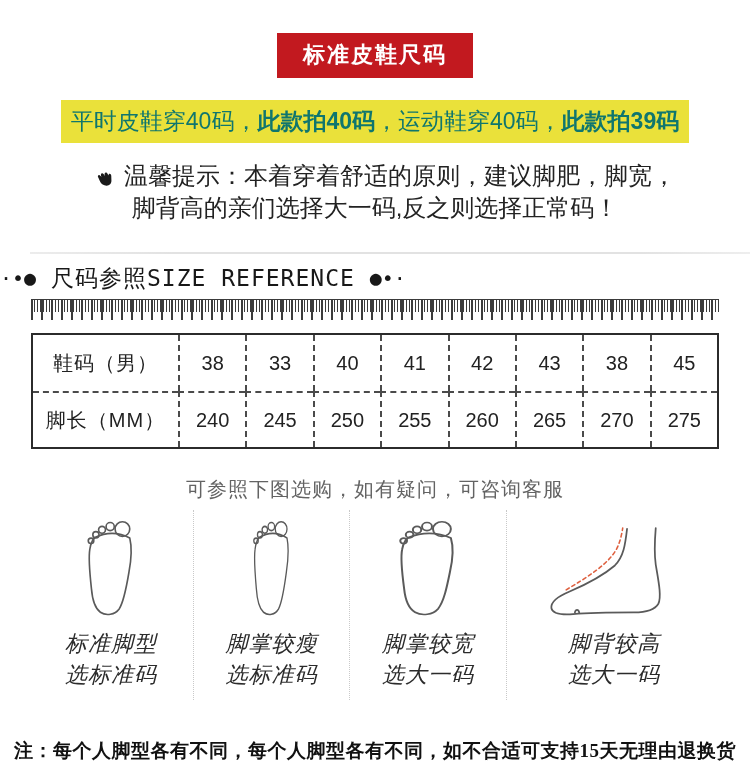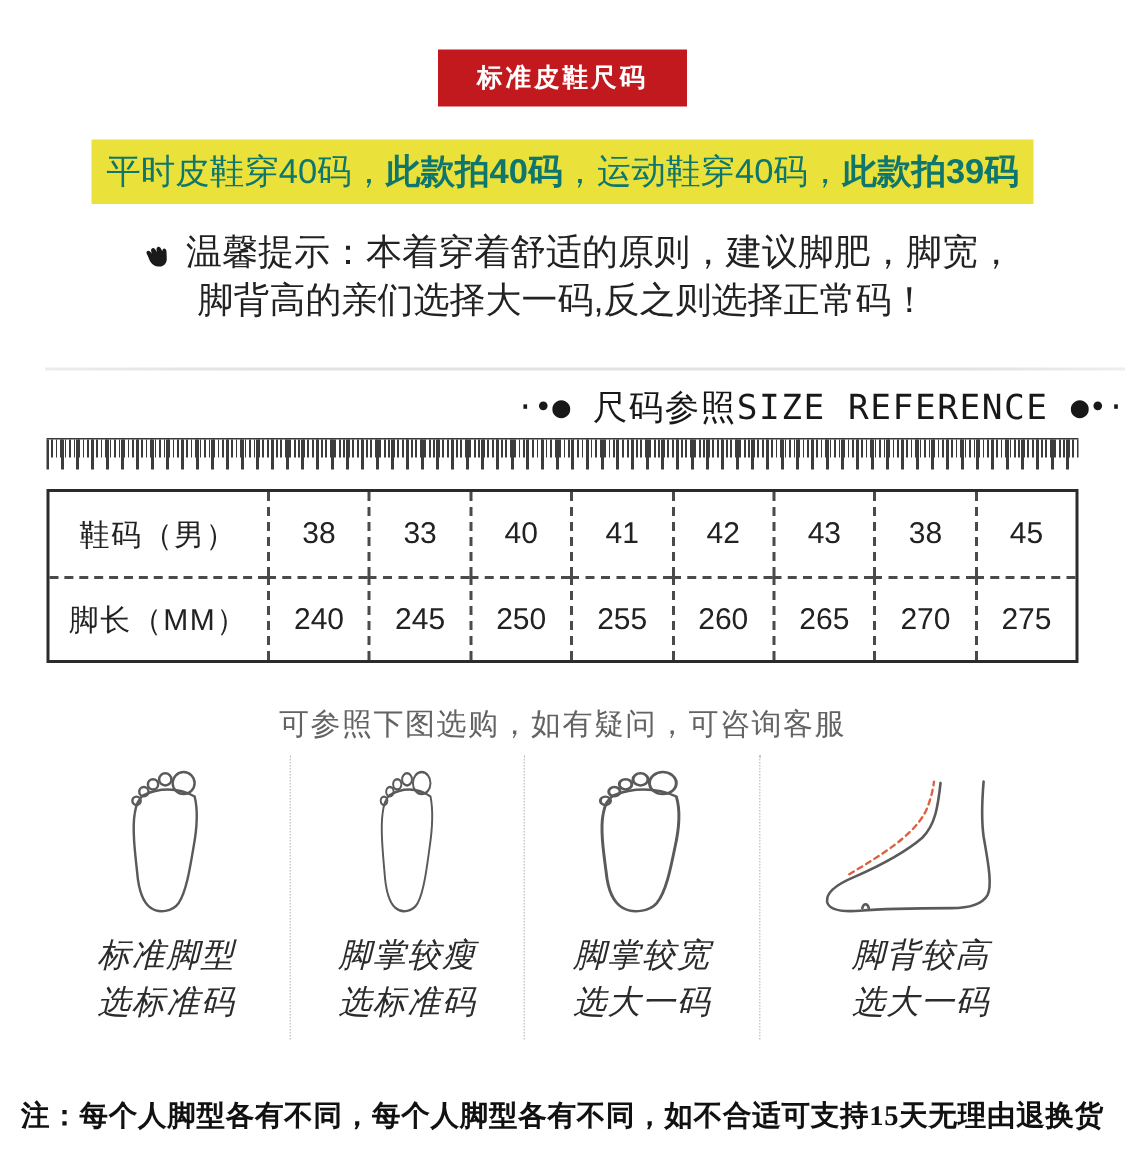--- a/index.html
+++ b/index.html
@@ -4,21 +4,21 @@
 <style>
   * { margin:0; padding:0; box-sizing:border-box; }
   html,body { background:#ffffff; }
   body { width:750px; font-family:"Liberation Sans","DejaVu Sans",sans-serif; color:#1f1f1f; }
   .page { width:750px; height:769px; background:#fff; overflow:hidden; position:relative; }
 
   
   .title-banner {
     margin:33px auto 0; width:fit-content;
     background:#c2191f; color:#fff;
-    font-size:17px; font-weight:bold; letter-spacing:2px;
+    font-size:22px; font-weight:bold; letter-spacing:2px;
     padding:7px 26px 8px;
   }
 
   
   .advice-strip {
     margin:22px auto 0; width:628px; height:43px;
     background:#eae13a; color:#0f766e;
     display:flex; align-items:center; justify-content:center;
     font-size:23px; white-space:nowrap;
   }
@@ -27,21 +27,21 @@
   
   .notice { margin-top:17px; text-align:center; font-size:24px; line-height:32px; color:#222; }
   .notice-line1 { display:flex; align-items:center; justify-content:center; gap:8px;padding-left:20px; }
   .hand-icon { width:22px; height:22px; display:inline-block; transform:rotate(-14deg); flex:0 0 auto; }
 
   
   .divider { width:720px; margin:28px 0 0 30px; height:2px;
     background:linear-gradient(90deg,#ececec,#e2e2e2 20%,#e2e2e2 85%,#eee); }
 
   
-  .sizeref-heading { margin-top:9px; text-align:right; font-size:23px; letter-spacing:1px;
+  .sizeref-heading { margin-top:9px; text-align:left; font-size:23px; letter-spacing:1px;
     font-family:"DejaVu Sans Mono","Liberation Mono",monospace; color:#181818; }
   .sizeref-heading .dots { letter-spacing:0; font-size:20px; vertical-align:1px; }
 
   
   .ruler { width:688px; margin:5px auto 0; height:21px;
     border-top:1px solid #3a3a3a;
     background-image:
       repeating-linear-gradient(90deg,#3c3c3c 0 1px,rgba(0,0,0,0) 1px 3px),
       repeating-linear-gradient(90deg,#3c3c3c 0 2px,rgba(0,0,0,0) 2px 10px);
     background-size:100% 12px,100% 20px;

